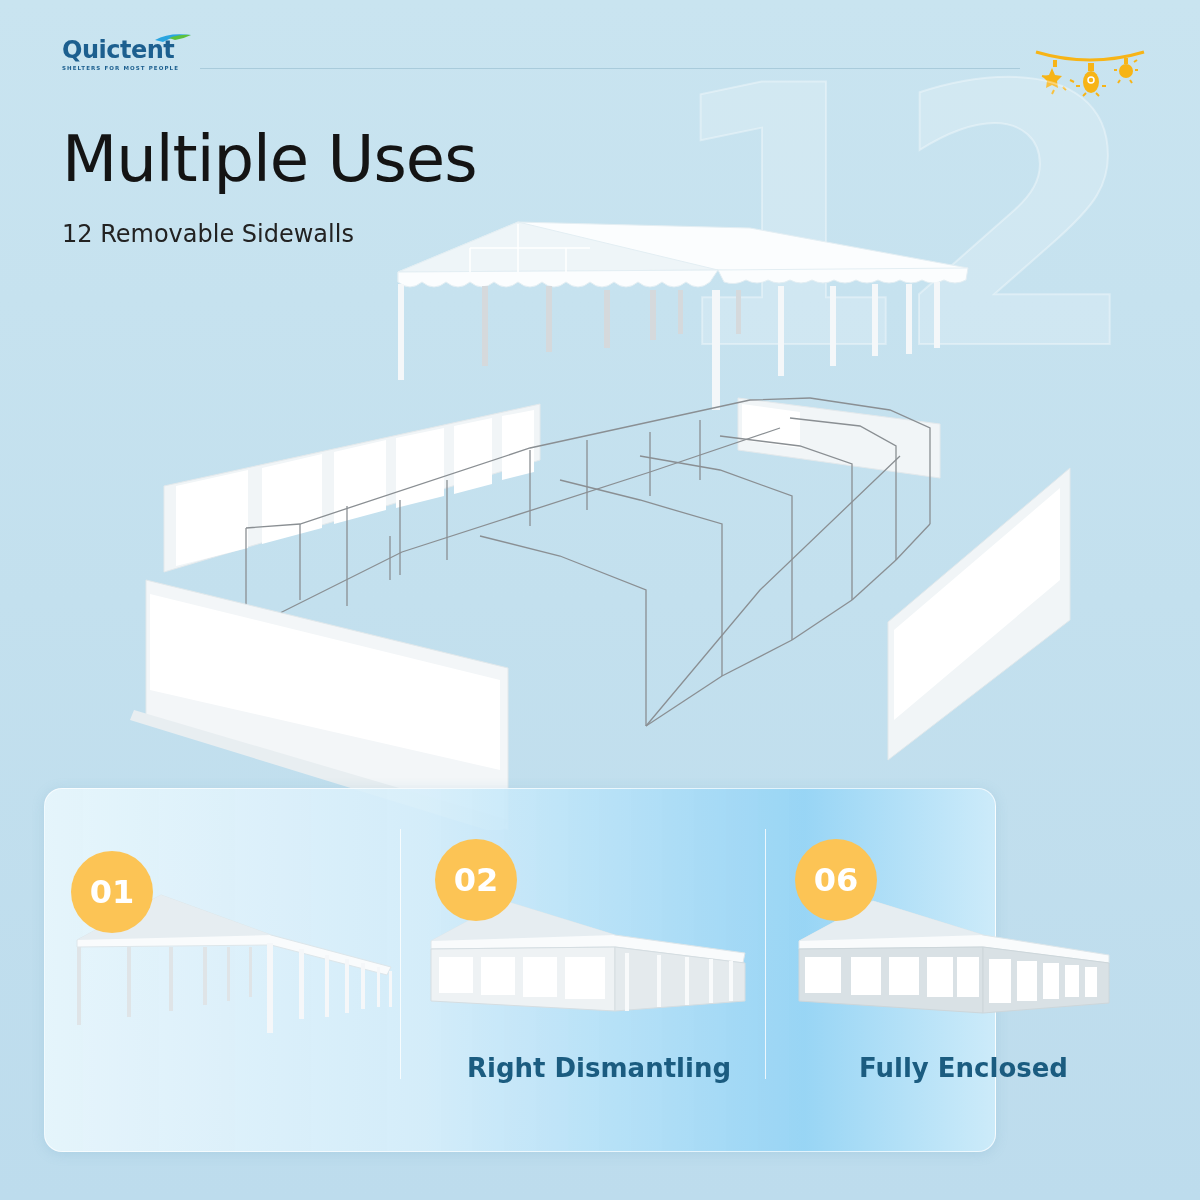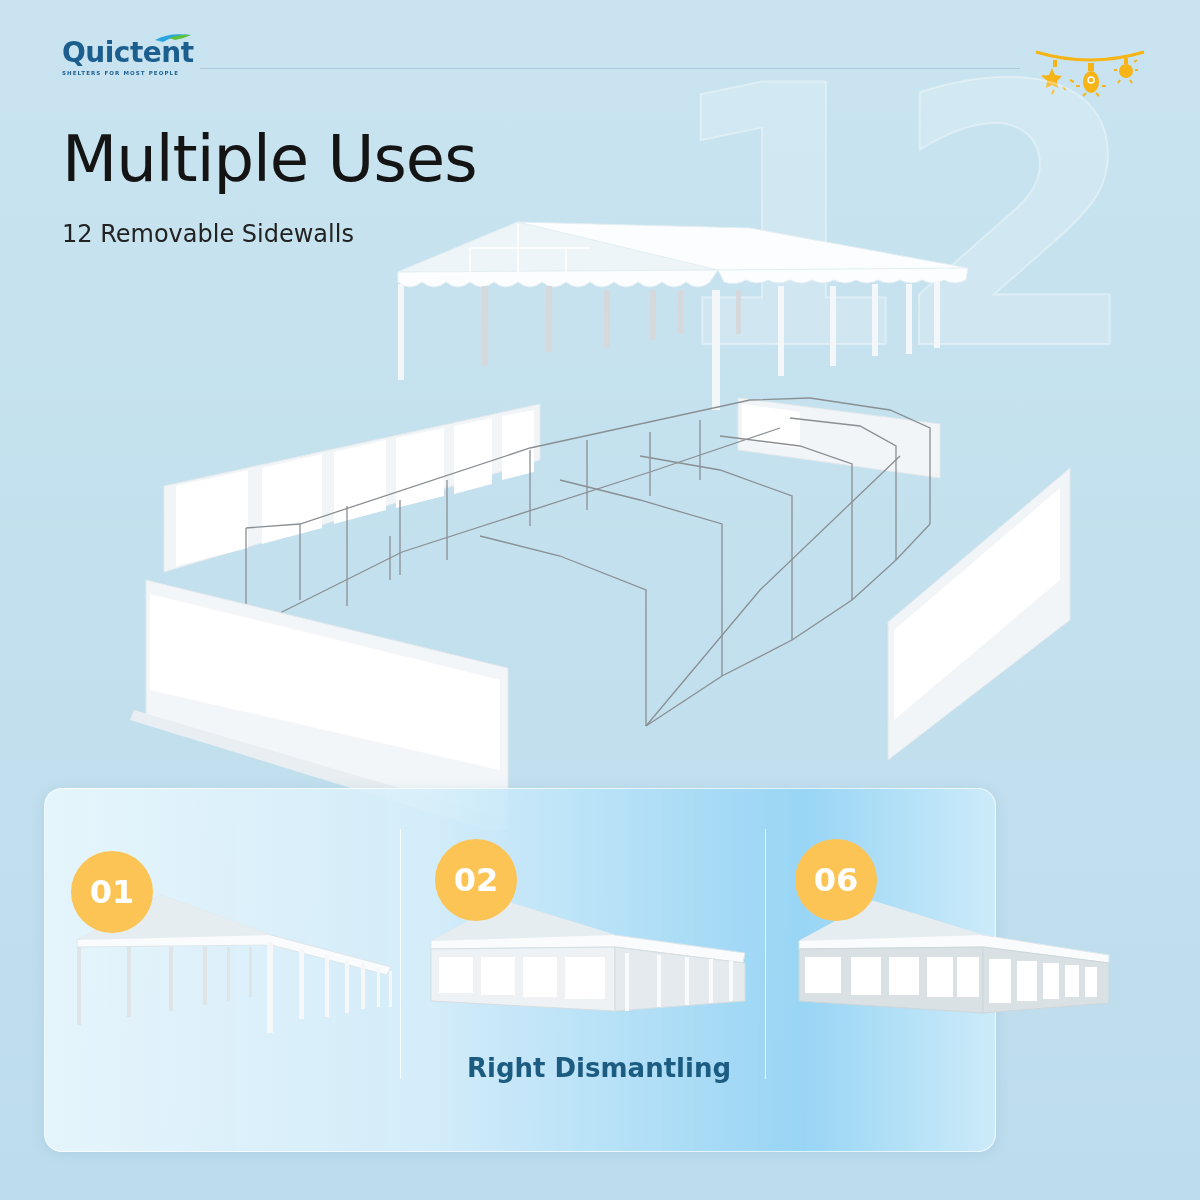--- a/index.html
+++ b/index.html
@@ -3,21 +3,21 @@
 <meta charset="utf-8">
 <style>
   * { margin:0; padding:0; box-sizing:border-box; }
   html, body { width:1200px; height:1200px; overflow:hidden; }
   body {
     font-family: "DejaVu Sans", sans-serif;
     background: linear-gradient(180deg, #c9e4f0 0%, #c3e0ee 50%, #bddced 100%);
     position: relative;
   }
   .logo { position:absolute; left:62px; top:36px; }
-  .logo-word { font-size:28px; font-weight:bold; color:#1c5f8f; letter-spacing:-0.5px; }
+  .logo-word { font-size:24px; font-weight:bold; color:#1c5f8f; letter-spacing:-0.5px; }
   .logo-tag { font-size:5.5px; font-weight:bold; color:#1c5f8f; letter-spacing:1.1px; margin-top:1px; }
   .logo-swoosh { position:absolute; left:93px; top:-4px; width:36px; height:10px; }
   .topline { position:absolute; left:200px; top:68px; width:820px; height:1px; background:#a9cbdb; }
   .lights { position:absolute; left:1030px; top:38px; width:120px; height:60px; }
   .bigtwelve { position:absolute; left:660px; top:40px; font-size:360px; font-weight:bold; color:rgba(255,255,255,0.18); letter-spacing:-20px; line-height:1; -webkit-text-stroke:2px rgba(255,255,255,0.35); }
   .title { position:absolute; left:62px; top:122px; font-size:64px; font-weight:normal; color:#141414; letter-spacing:-1px; }
   .subtitle { position:absolute; left:62px; top:220px; font-size:24px; color:#222; }
   .art { position:absolute; left:0; top:0; width:1200px; height:830px; }
   .panel {
     position:absolute; left:44px; top:788px; width:952px; height:364px;
@@ -235,14 +235,15 @@
       <polygon points="190,54 316,70 316,110 190,120" fill="#d9e1e5" stroke="#cdd6da"></polygon>
       <g fill="#ffffff">
           <rect x="196" y="66" width="22" height="44"></rect>
           <rect x="224" y="68" width="20" height="40"></rect>
           <rect x="250" y="70" width="16" height="36"></rect>
           <rect x="272" y="72" width="14" height="32"></rect>
           <rect x="292" y="74" width="12" height="30"></rect>
         </g>
     </svg>
     <div class="badge" style="left:30px; top:50px;">06</div>
+    <div class="card-label" style="left:94px;">Fully Enclosed</div>
   </div>
 </div>
 
 </body></html>

